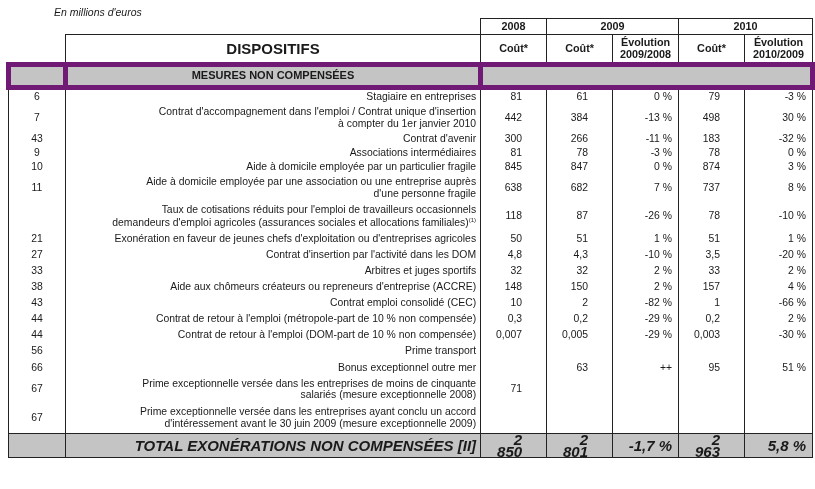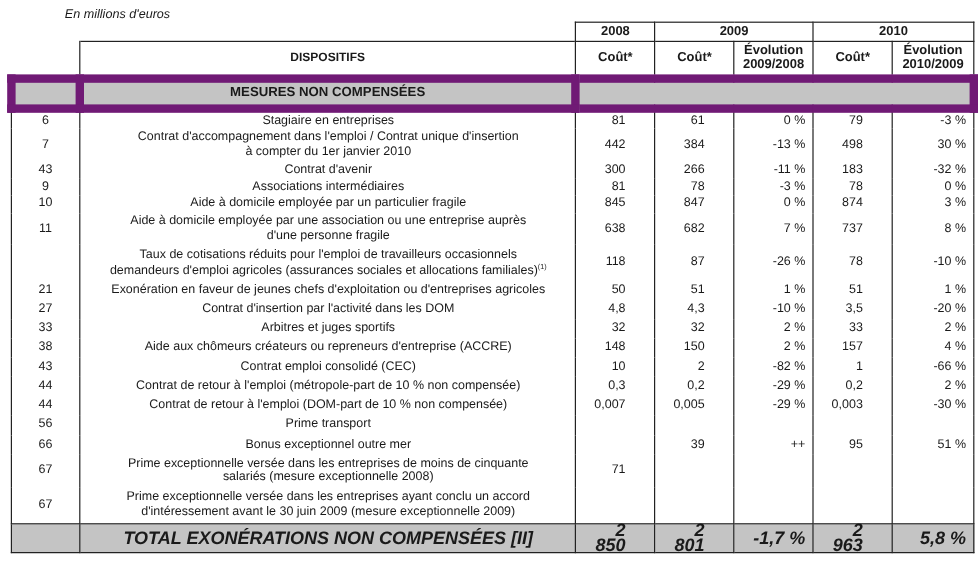--- a/index.html
+++ b/index.html
@@ -12,27 +12,27 @@
   col.c-num { width: 57px; }
   col.c-label { width: 416px; }
   col.c-val { width: 66px; }
   col.c-val2 { width: 68px; }
   
   th { font-weight: bold; text-align: center; border: 1px solid #222; }
   th.blank-top { border: none; border-bottom: 1px solid #222; }
   th.blank-lab { border-top: none; border-left: none; border-bottom: 1px solid #222; }
   tr.yr th { height: 15px; font-size: 10.8px; }
   tr.sub th { height: 27px; font-size: 10.8px; }
-  tr.sub th.dispo { font-size: 10px; }
+  tr.sub th.dispo { font-size: 15px; }
   tr.section td { background: #c4c4c4; font-weight: bold; text-align: center;
-                  height: 18px; font-size: 11px; border: 7px solid #701a75; }
+                  height: 18px; font-size: 11px; border: 5px solid #701a75; }
   
   tbody.items td { border-left: 1px solid #222; border-right: 1px solid #222; vertical-align: middle; }
   td.num { text-align: center; }
-  td.lab { text-align: center; padding-left: 5px; }
+  td.lab { text-align: right; padding-left: 5px; }
   td.val { text-align: right; padding-right: 24px; }
   td.ev { text-align: right; padding-right: 6px; }
   td.ev2 { text-align: right; padding-right: 6px; }
   sup { font-size: 6px; vertical-align: 4px; }
   tr.total td { background: #c4c4c4; font-weight: bold; font-style: italic;
                 border: 1px solid #222; height: 15px; font-size: 15px; }
   tr.total td.lab { padding-left: 5px; }
   tbody.items tr:last-child td { border-bottom: 1px solid #222; }
 </style>
 </head>
@@ -206,21 +206,21 @@
         <td class="val"></td>
         <td class="val"></td>
         <td class="ev"></td>
         <td class="val"></td>
         <td class="ev2"></td>
       </tr>
       <tr style="height: 16px;">
         <td class="num">66</td>
         <td class="lab"><span>Bonus exceptionnel outre mer</span></td>
         <td class="val"></td>
-        <td class="val">39</td>
+        <td class="val">63</td>
         <td class="ev">++</td>
         <td class="val">95</td>
         <td class="ev2">51 %</td>
       </tr>
       <tr style="height: 27px;">
         <td class="num">67</td>
         <td class="lab"><span>Prime exceptionnelle versée dans les entreprises de moins de cinquante</span><br><span>salariés (mesure exceptionnelle 2008)</span></td>
         <td class="val">71</td>
         <td class="val"></td>
         <td class="ev"></td>

